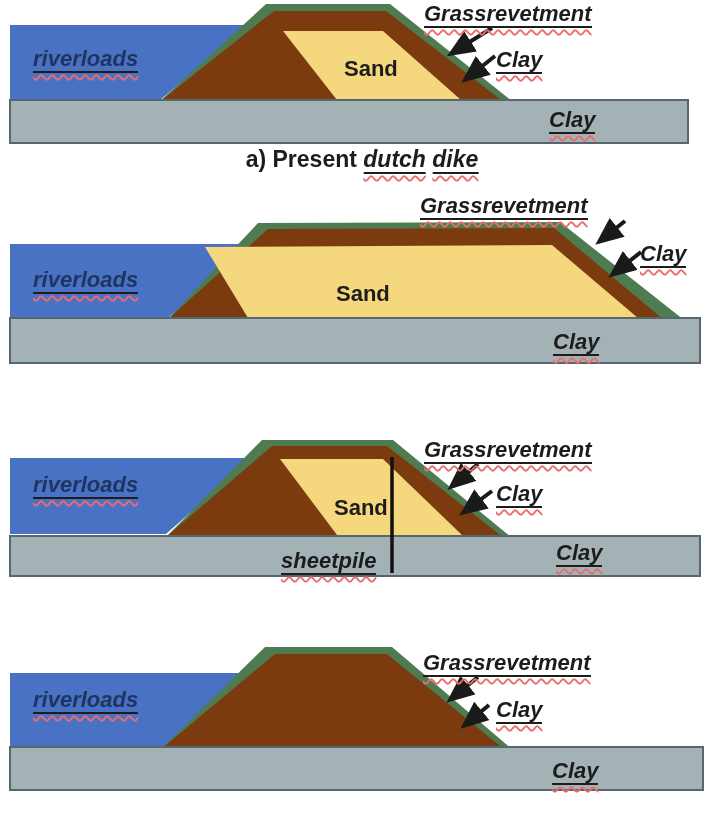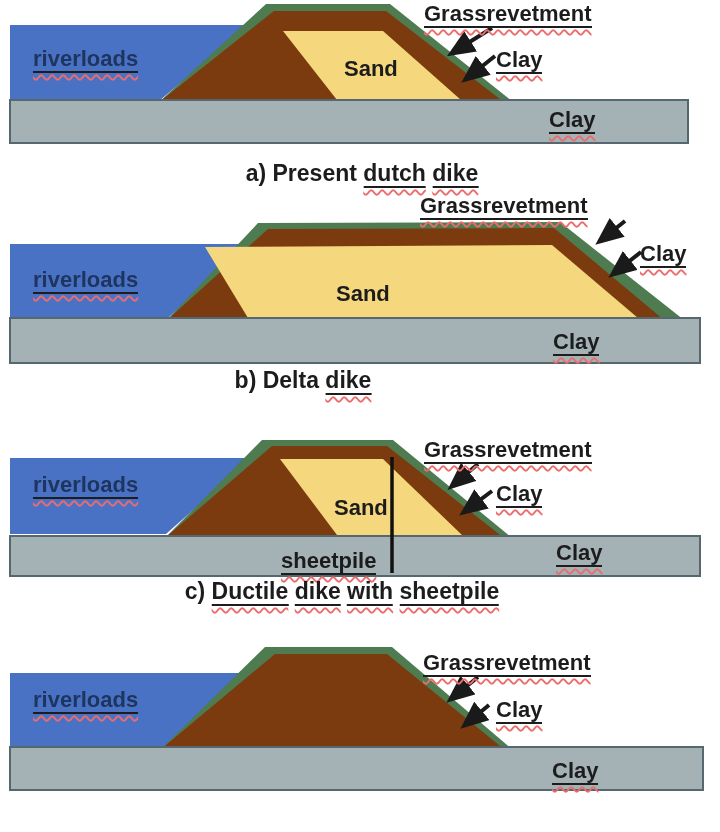--- a/index.html
+++ b/index.html
@@ -6,21 +6,21 @@
   body{width:720px;height:832px;overflow:hidden;
        font-family:"Liberation Sans",sans-serif;}
   .canvas{position:relative;width:720px;height:832px;background:#fff;}
   svg.layer{position:absolute;left:0;top:0;}
   .lbl{position:absolute;font-size:22px;font-weight:bold;color:var(--c-text,#1c1c1c);
        white-space:nowrap;line-height:1.15;}
   .lbl.water{color:var(--c-water_text,#1e3560);}
   .lbl.caption{font-size:23px;transform:translateX(-50%);}
   
   .uw .u{text-decoration:underline wavy var(--c-squiggle,#ee6b6b);
-         text-decoration-thickness:2px;text-underline-offset:8px;}
+         text-decoration-thickness:2px;text-underline-offset:8px;font-style:italic;}
   .uw .u b{font-weight:inherit;border-bottom:2.5px solid #1d1d1d;padding-bottom:0px;}
 </style>
 </head>
 <body>
 
 <div class="canvas">
 
   <svg class="layer" width="720" height="832" viewBox="0 0 720 832">
     <defs>
       <marker id="ah" markerWidth="8" markerHeight="8" refX="5.5" refY="3" orient="auto">
@@ -63,48 +63,44 @@
 
   <div class="lbl water" style="left:33px;top:46px">
     <span class="uw"><span class="u"><b>riverloads</b></span></span></div>
   <div class="lbl" style="left:344px;top:56px">Sand</div>
   <div class="lbl" style="left:424px;top:1px">
     <span class="uw"><span class="u"><b>Grassrevetment</b></span></span></div>
   <div class="lbl" style="left:496px;top:47px">
     <span class="uw"><span class="u"><b>Clay</b></span></span></div>
   <div class="lbl" style="left:549px;top:107px">
     <span class="uw"><span class="u"><b>Clay</b></span></span></div>
-  <div class="lbl caption" style="left:362px;top:160px">
+  <div class="lbl caption" style="left:362px;top:146px">
     <span>a) Present </span><span class="uw"><span class="u"><b>dutch</b></span> <span class="u"><b>dike</b></span></span></div>
 
   <div class="lbl water" style="left:33px;top:267px">
     <span class="uw"><span class="u"><b>riverloads</b></span></span></div>
   <div class="lbl" style="left:336px;top:281px">Sand</div>
   <div class="lbl" style="left:420px;top:193px">
     <span class="uw"><span class="u"><b>Grassrevetment</b></span></span></div>
   <div class="lbl" style="left:640px;top:241px">
     <span class="uw"><span class="u"><b>Clay</b></span></span></div>
   <div class="lbl" style="left:553px;top:329px">
     <span class="uw"><span class="u"><b>Clay</b></span></span></div>
-  <div class="lbl caption" style="left:303px;top:367px">
-    <span>b) Delta </span><span class="uw"><span class="u"><b>dike</b></span></span></div>
 
   <div class="lbl water" style="left:33px;top:472px">
     <span class="uw"><span class="u"><b>riverloads</b></span></span></div>
   <div class="lbl" style="left:334px;top:495px">Sand</div>
   <div class="lbl" style="left:424px;top:437px">
     <span class="uw"><span class="u"><b>Grassrevetment</b></span></span></div>
   <div class="lbl" style="left:496px;top:481px">
     <span class="uw"><span class="u"><b>Clay</b></span></span></div>
   <div class="lbl" style="left:556px;top:540px">
     <span class="uw"><span class="u"><b>Clay</b></span></span></div>
   <div class="lbl" style="left:281px;top:548px">
     <span class="uw"><span class="u"><b>sheetpile</b></span></span></div>
-  <div class="lbl caption" style="left:342px;top:578px">
-    <span>c) </span><span class="uw"><span class="u"><b>Ductile</b></span> <span class="u"><b>dike</b></span> <span class="u"><b>with</b></span> <span class="u"><b>sheetpile</b></span></span></div>
 
   <div class="lbl water" style="left:33px;top:687px">
     <span class="uw"><span class="u"><b>riverloads</b></span></span></div>
   <div class="lbl" style="left:423px;top:650px">
     <span class="uw"><span class="u"><b>Grassrevetment</b></span></span></div>
   <div class="lbl" style="left:496px;top:697px">
     <span class="uw"><span class="u"><b>Clay</b></span></span></div>
   <div class="lbl" style="left:552px;top:758px">
     <span class="uw"><span class="u"><b>Clay</b></span></span></div>
 

